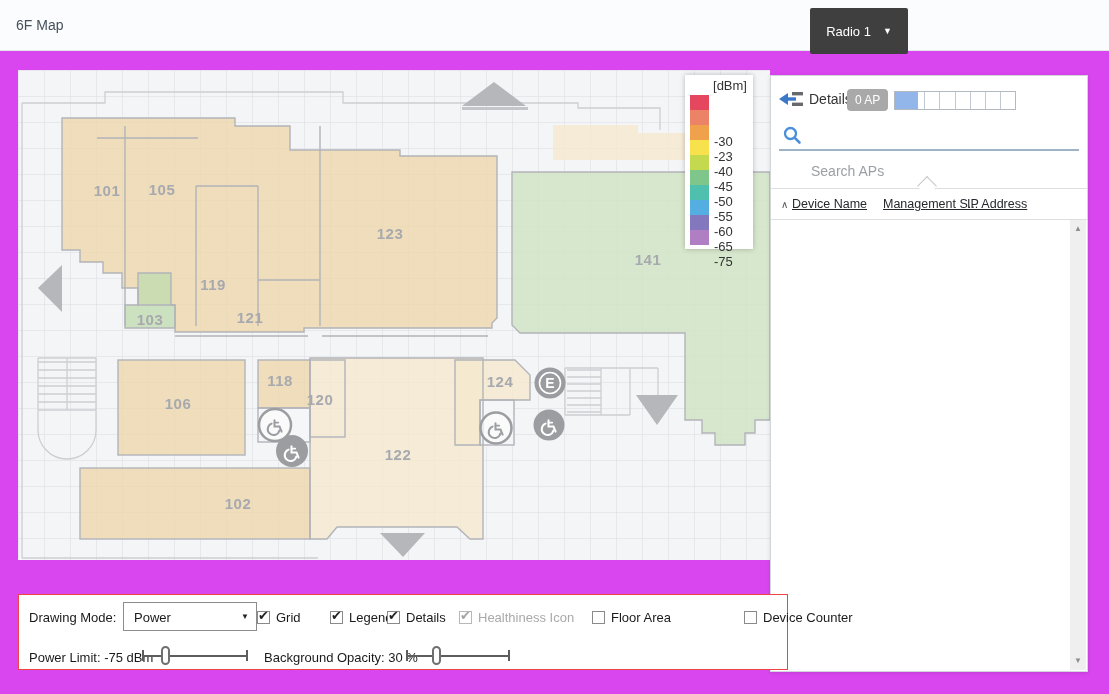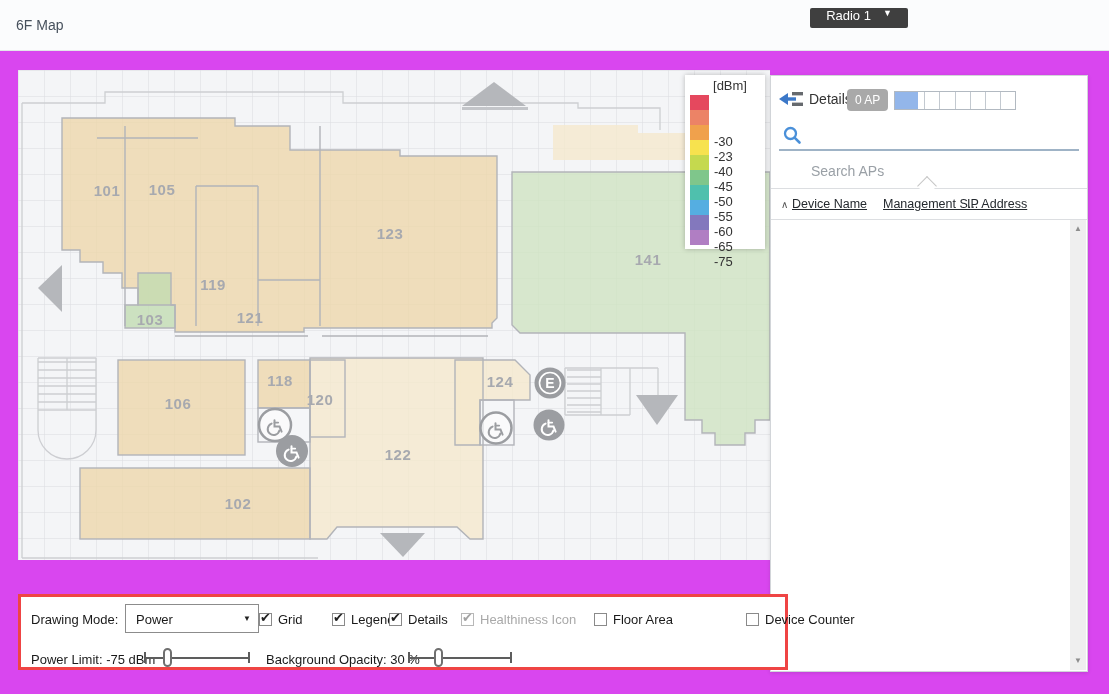--- a/index.html
+++ b/index.html
@@ -1,31 +1,31 @@
 <!DOCTYPE html>
 <html><head>
 <meta charset="utf-8">
 <style>
   html,body{margin:0;padding:0;background:#dfe2e6;font-family:"Liberation Sans",sans-serif;}
   .stage{position:relative;width:1109px;height:694px;background:#d946ef;overflow:hidden;}
 
   
   .topbar{position:absolute;left:0;top:0;width:100%;height:50px;background:#fbfcfd;border-bottom:1px solid #e3e6ea;}
   .page-title{position:absolute;left:16px;top:17px;font-size:14px;color:#46505c;}
-  .dark-btn{position:absolute;top:8px;height:20px;background:#3f3f3f;color:#fff;font-size:13px;border-radius:2px;display:flex;align-items:flex-start;justify-content:center;gap:12px;cursor:pointer;}
+  .dark-btn{position:absolute;top:8px;height:46px;background:#3f3f3f;color:#fff;font-size:13px;border-radius:2px;display:flex;align-items:center;justify-content:center;gap:12px;cursor:pointer;}
   .btn-radio{left:810px;width:98px;}
   .btn-view{left:931px;width:157px;}
   .caret-down::after{content:"▼";font-size:9px;position:relative;top:0px;}
 
   
   .map-wrap{position:absolute;left:18px;top:70px;width:752px;height:490px;}
   .room-label{font-size:15px;font-weight:bold;fill:#a7a9af;letter-spacing:.5px;}
 
   
-  .legend{position:absolute;left:685px;top:75px;width:63px;background:#fff;box-shadow:0 0 5px rgba(0,0,0,.25);padding:3px 12px 4px 5px;z-index:5;}
+  .legend{position:absolute;left:685px;top:75px;width:63px;background:#fff;box-shadow:0 0 5px rgba(0,0,0,.25);padding:3px 0 4px 5px;z-index:5;}
   .legend-title{font-size:13px;color:#333;text-align:right;padding-right:6px;height:17px;}
   .legend-row{position:relative;height:15px;}
   .legend-swatch{position:absolute;left:0;top:0;width:19px;height:15px;}
   .legend-label{position:absolute;left:24px;top:7px;font-size:13px;color:#333;line-height:14px;margin-top:33px;}
 
   
   .panel{position:absolute;left:770px;top:75px;width:318px;height:597px;background:#fff;border:1px solid #d2d5d9;box-shadow:0 1px 4px rgba(0,0,0,.12);box-sizing:border-box;}
   .collapse-icon{position:absolute;left:8px;top:13px;width:26px;height:20px;cursor:pointer;}
   .details-title{position:absolute;left:38px;top:15px;font-size:14px;color:#333;}
   .ap-badge{position:absolute;left:76px;top:13px;background:#a9a9a9;color:#fff;font-size:12px;padding:4px 8px;border-radius:4px;}
@@ -43,21 +43,21 @@
   .sort-caret{position:absolute;left:10px;top:123px;font-size:10px;color:#555;}
   .sort-caret::after{content:"∧";}
   .col-link{position:absolute;top:121px;font-size:12.5px;color:#24292e;text-decoration:underline;cursor:pointer;white-space:nowrap;}
   .c0{left:21px;} .c1{left:112px;} .c2{left:196px;}
   .scroll-track{position:absolute;right:1px;top:144px;bottom:1px;width:16px;background:#efefef;}
   .scroll-up,.scroll-down{position:absolute;left:0;width:16px;height:14px;color:#8e8e8e;font-size:8px;text-align:center;line-height:14px;cursor:pointer;}
   .scroll-up{top:2px;} .scroll-down{bottom:2px;}
   .arr-up::after{content:"▲";} .arr-down::after{content:"▼";}
 
   
-  .controlbar{position:absolute;left:18px;top:594px;width:770px;height:76px;background:#fff;border:3px solid #ef4444;box-sizing:border-box;}
+  .controlbar{position:absolute;left:18px;top:594px;width:770px;height:76px;background:#fff;border:1px solid #ef4444;box-sizing:border-box;}
   .cb-label-text{position:absolute;font-size:13px;color:#1a1a1a;white-space:nowrap;}
   .dm-label{left:10px;top:15px;}
   .dm-select{position:absolute;left:104px;top:7px;width:134px;height:29px;border:1px solid #8c8c8c;background:#fff;cursor:pointer;box-sizing:border-box;}
   .dm-value{position:absolute;left:10px;top:7px;font-size:13px;color:#1a1a1a;}
   .dm-caret{position:absolute;right:7px;top:9px;font-size:8px;color:#222;}
   .cbwrap{position:absolute;top:15px;display:flex;align-items:center;gap:6px;cursor:pointer;}
   .cb{width:13px;height:13px;border:1px solid #8a8a8a;background:#fff;position:relative;box-sizing:border-box;}
   .cbwrap.checked .cb::after{content:"✔";position:absolute;left:0px;top:-4px;font-size:13px;color:#222;}
   .cb-lab{font-size:13px;color:#1a1a1a;white-space:nowrap;}
   .cbwrap.disabled .cb{border-color:#b8b8b8;}

